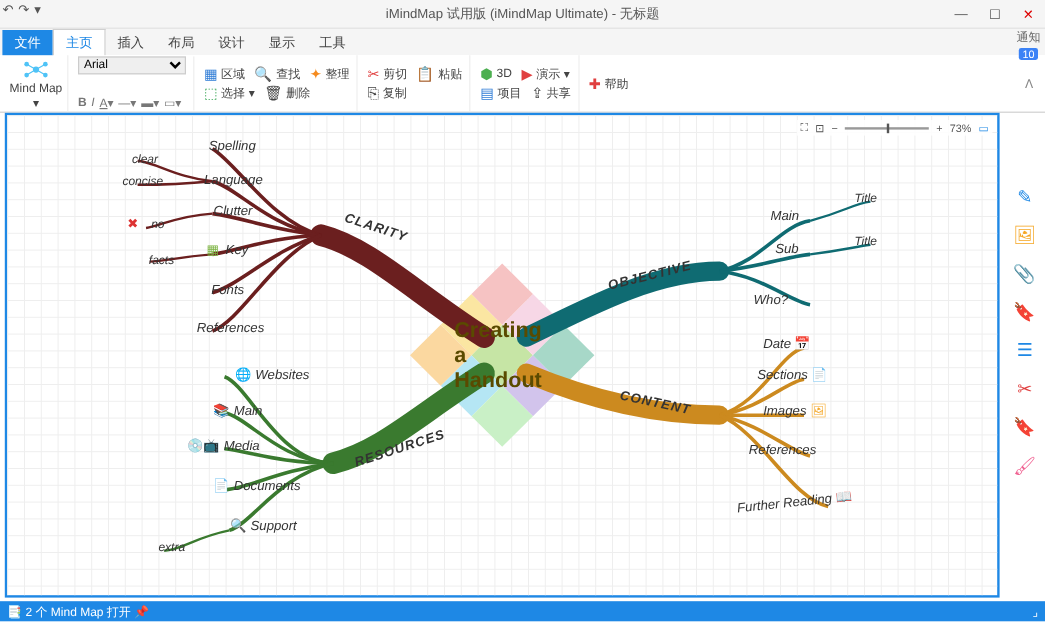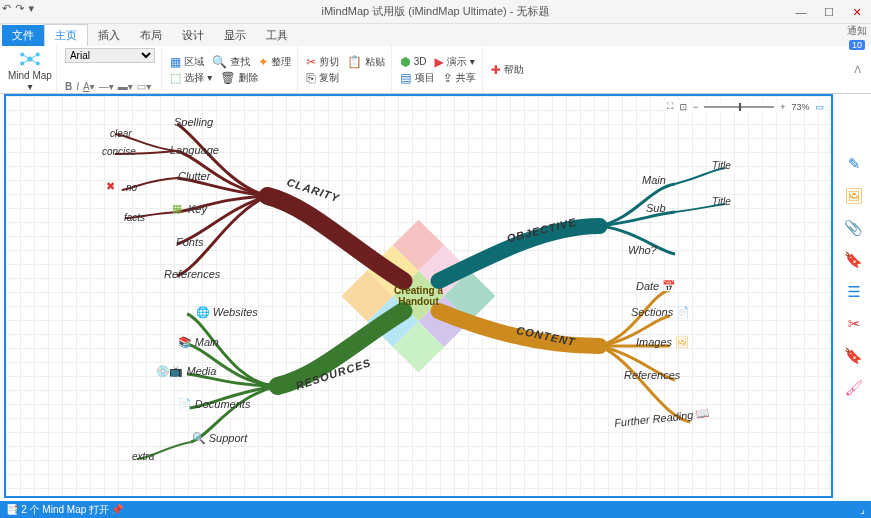--- a/index.html
+++ b/index.html
@@ -40,21 +40,21 @@
 
 .workarea { position: absolute; top: 94px; left: 4px; right: 38px; bottom: 20px; border: 2px solid #1e88e5; background: #fff; }
 .grid { position:absolute; inset:0; background-image: linear-gradient(#eee 1px, transparent 1px), linear-gradient(90deg, #eee 1px, transparent 1px); background-size: 14px 14px; }
 .canvas-controls { position:absolute; top:4px; right:4px; display:flex; align-items:center; gap:6px; font-size:9px; color:#555; background:rgba(255,255,255,0.85); padding:1px 3px;}
 .canvas-controls .slider { width:70px; height:2px; background:#999; position:relative;}
 .canvas-controls .slider::after { content:''; position:absolute; left:50%; top:-3px; width:2px; height:8px; background:#555;}
 
 svg.map { position:absolute; inset:0; width:100%; height:100%; }
 .nodelabel { position:absolute; font-size:11px; font-style:italic; color:#333; white-space:nowrap; background:transparent;}
 .small { font-size:10px; }
-.central { position:absolute; left:50%; top:50%; transform:translate(-50%,-50%); text-align:center; font-size:10px; font-weight:bold; color:#5a4a00; width:80px;}
+.central { position:absolute; left:50%; top:50%; transform:translate(-50%,-50%); text-align:left; font-size:18px; font-weight:bold; color:#5a4a00; width:80px;}
 .branchlabel { letter-spacing:1px; font-style:italic; font-weight:bold;}
 .ic-node { font-size:11px; font-style:normal;}
 
 
 .rightbar { position:absolute; right:0; top:94px; width:34px; bottom:20px; display:flex; flex-direction:column; align-items:center; gap:12px; padding-top:60px;}
 .rightbar .tool { width:20px; height:20px; display:flex; align-items:center; justify-content:center; font-size:15px; cursor:pointer;}
 
 
 .statusbar { position:absolute; bottom:0; left:0; right:0; height:17px; background:#1e88e5; color:#fff; font-size:10px; display:flex; align-items:center; padding:0 6px;}
 .statusbar .right { margin-left:auto; }

